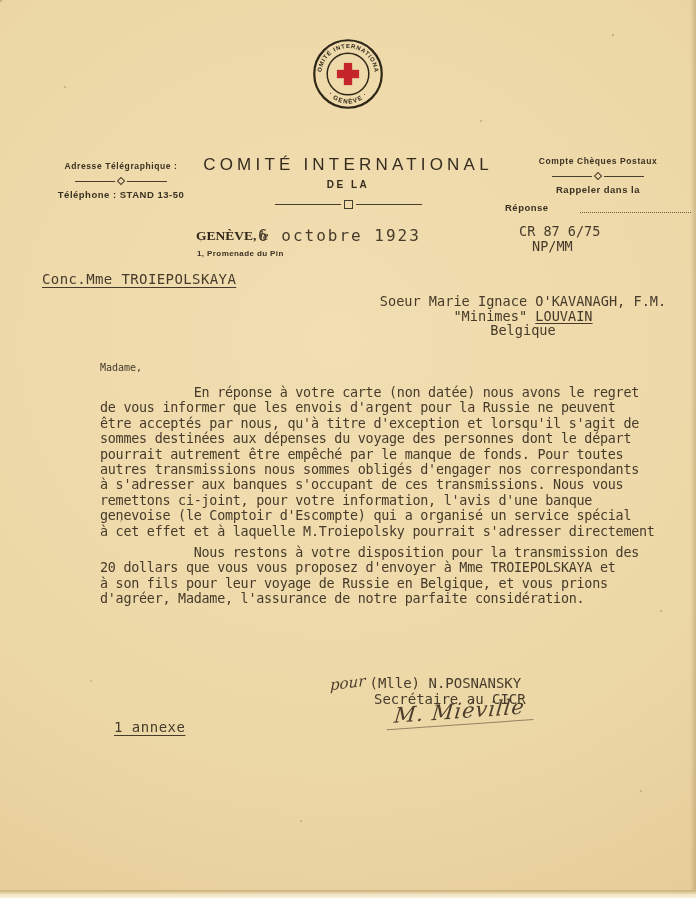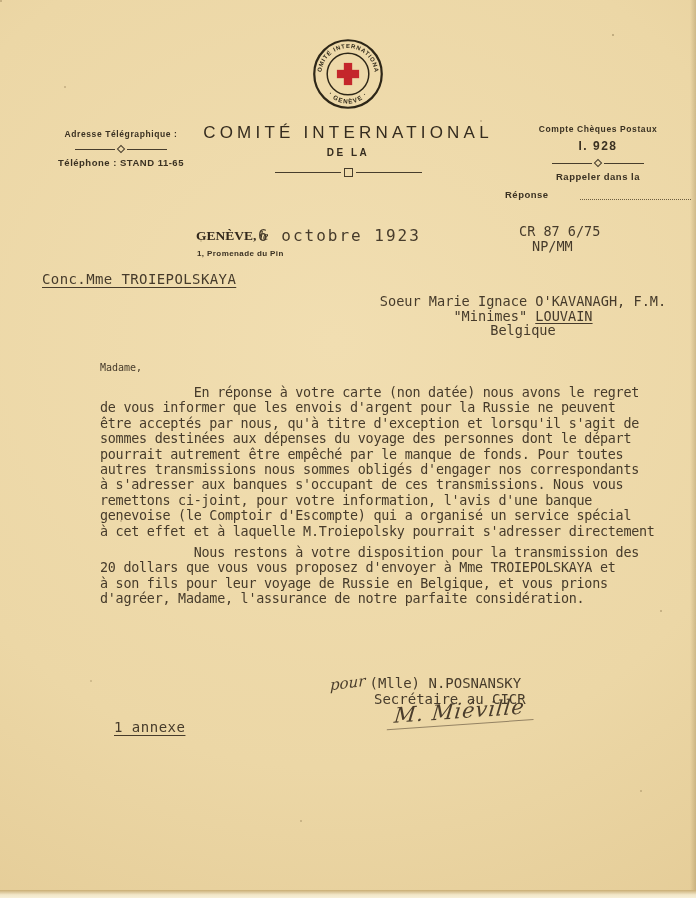--- a/index.html
+++ b/index.html
@@ -5,21 +5,21 @@
   html,body { margin:0; padding:0; background:#8a7a58; }
   #page {
     position:relative; width:696px; height:898px; overflow:hidden;
     background:
       radial-gradient(ellipse 130% 95% at 48% 38%, #f1deb1 0%, #ecd7a6 50%, #e3ca94 85%, #d9bd80 100%);
     font-family:"DejaVu Sans Mono", monospace;
     color:#463b2b;
   }
   .abs { position:absolute; }
   
-  .print { font-family:"Liberation Sans", sans-serif; color:#352c1f; }
+  .print { font-family:"Liberation Sans", sans-serif; color:#352c1f;margin-top:32px; }
   .emblem { left:311px; top:37px; width:74px; height:74px; }
   .org { left:138px; top:123px; width:420px; text-align:center; }
   .org-l1 { font-size:17px; letter-spacing:4.2px; font-weight:500; }
   .org-l2 { font-size:10px; letter-spacing:2.5px; font-weight:bold; margin-top:4px; }
   .org-l3 { font-size:19px; letter-spacing:6px; font-weight:500; margin-top:3px; }
   .side { text-align:center; font-weight:bold; color:#3a3122; }
   .side-left  { left:30px;  top:129px; width:182px; }
   .side-right { left:505px; top:124px; width:186px; }
   .side .lbl   { font-size:8.5px; letter-spacing:.6px; }
   .side .big   { font-size:12px; letter-spacing:1.5px; margin-top:5px; }
@@ -103,26 +103,25 @@
       </div>
   </div>
 
   <div class="abs side side-left print">
     <div class="lbl">Adresse Télégraphique :</div>
     <div class="orn">
         <i class="l"></i>
         <i class="d"></i>
         <i class="l"></i>
       </div>
-    <div class="small">Téléphone : STAND 11-65</div>
+    <div class="small">Téléphone : STAND 13-50</div>
   </div>
 
   <div class="abs side side-right print">
     <div class="lbl">Compte Chèques Postaux</div>
-    <div class="big">I. 928</div>
     <div class="orn">
         <i class="l"></i>
         <i class="d"></i>
         <i class="l"></i>
       </div>
     <div class="small">Rappeler dans la</div>
     <div class="reponse">
       <span>Réponse</span>
       <span class="dots"></span>
     </div>

